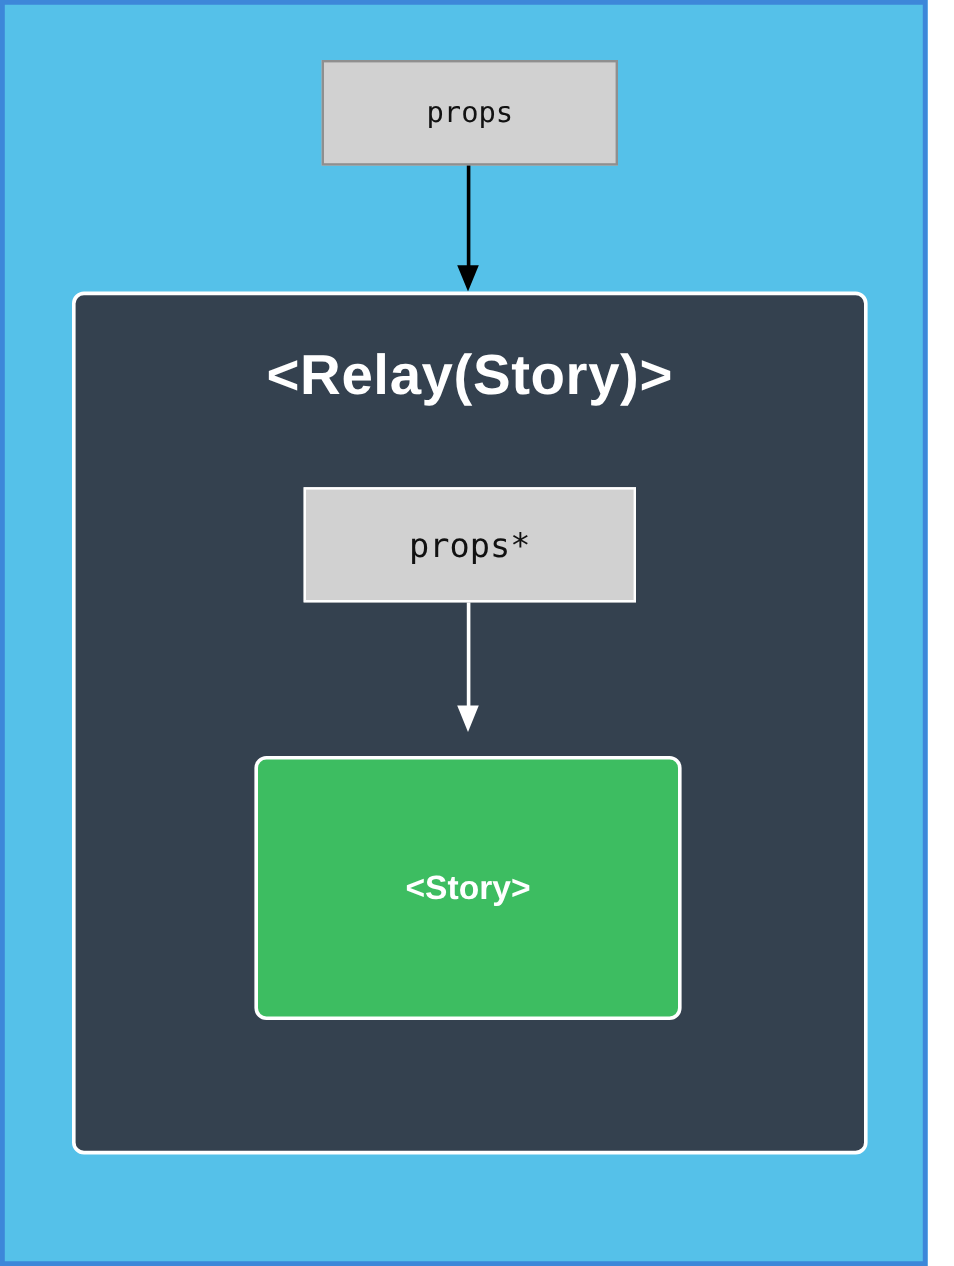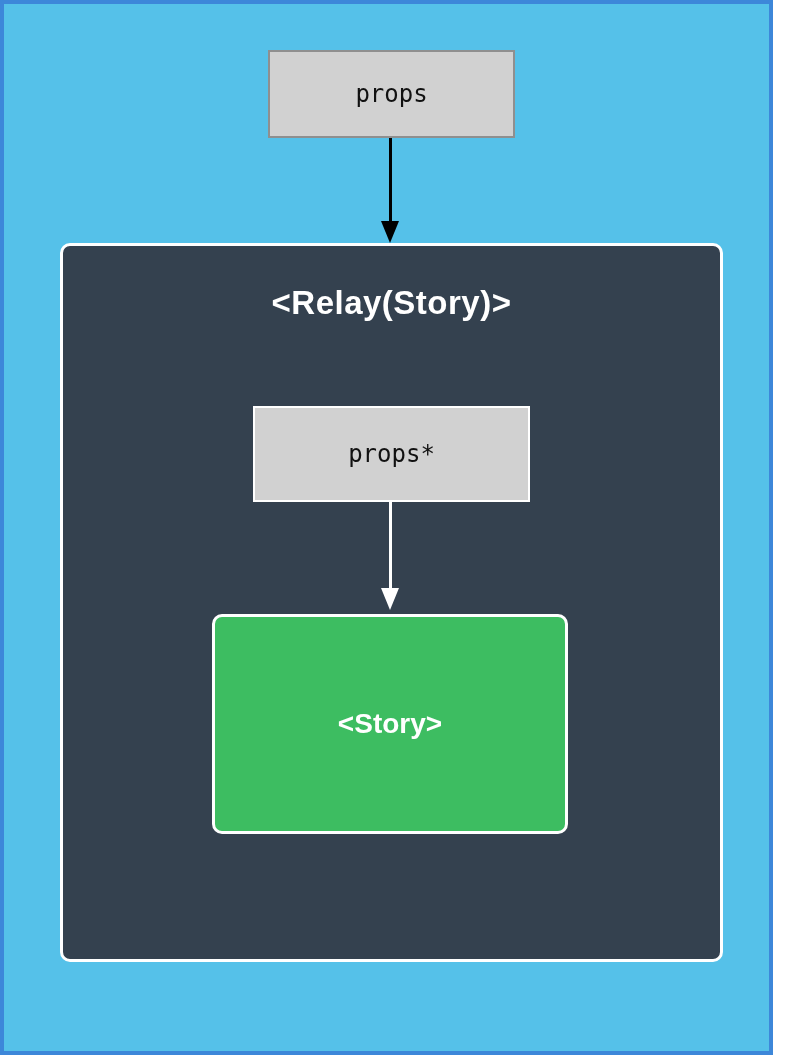--- a/index.html
+++ b/index.html
@@ -54,43 +54,43 @@
     border: 3px solid var(--container-border, #ffffff);
     border-radius: 10px;
   }
 
   .relay-title {
     position: absolute;
     left: 0; top: 38px;
     width: 100%;
     text-align: center;
     font-weight: bold;
-    font-size: 33px;
+    font-size: 47px;
     letter-spacing: 0.5px;
     color: var(--title-text, #ffffff);
   }
 
   
   .props-star-box {
     position: absolute;
     left: 190px; top: 160px;
     width: 277px; height: 96px;
     box-sizing: border-box;
     background: var(--prop-box-bg, #d1d1d1);
     border: 2px solid var(--inner-prop-border, #ffffff);
     display: flex; align-items: center; justify-content: center;
     font-family: "DejaVu Sans Mono", "Liberation Mono", monospace;
-    font-size: 24px;
+    font-size: 28px;
     color: var(--prop-text, #111111);
   }
 
   
   .story-box {
     position: absolute;
-    left: 149px; top: 368px;
+    left: 149px; top: 384px;
     width: 356px; height: 220px;
     box-sizing: border-box;
     background: var(--story-bg, #3dbd61);
     border: 3px solid var(--story-border, #ffffff);
     border-radius: 10px;
     display: flex; align-items: center; justify-content: center;
     font-weight: bold;
     font-size: 28px;
     color: var(--title-text, #ffffff);
   }

